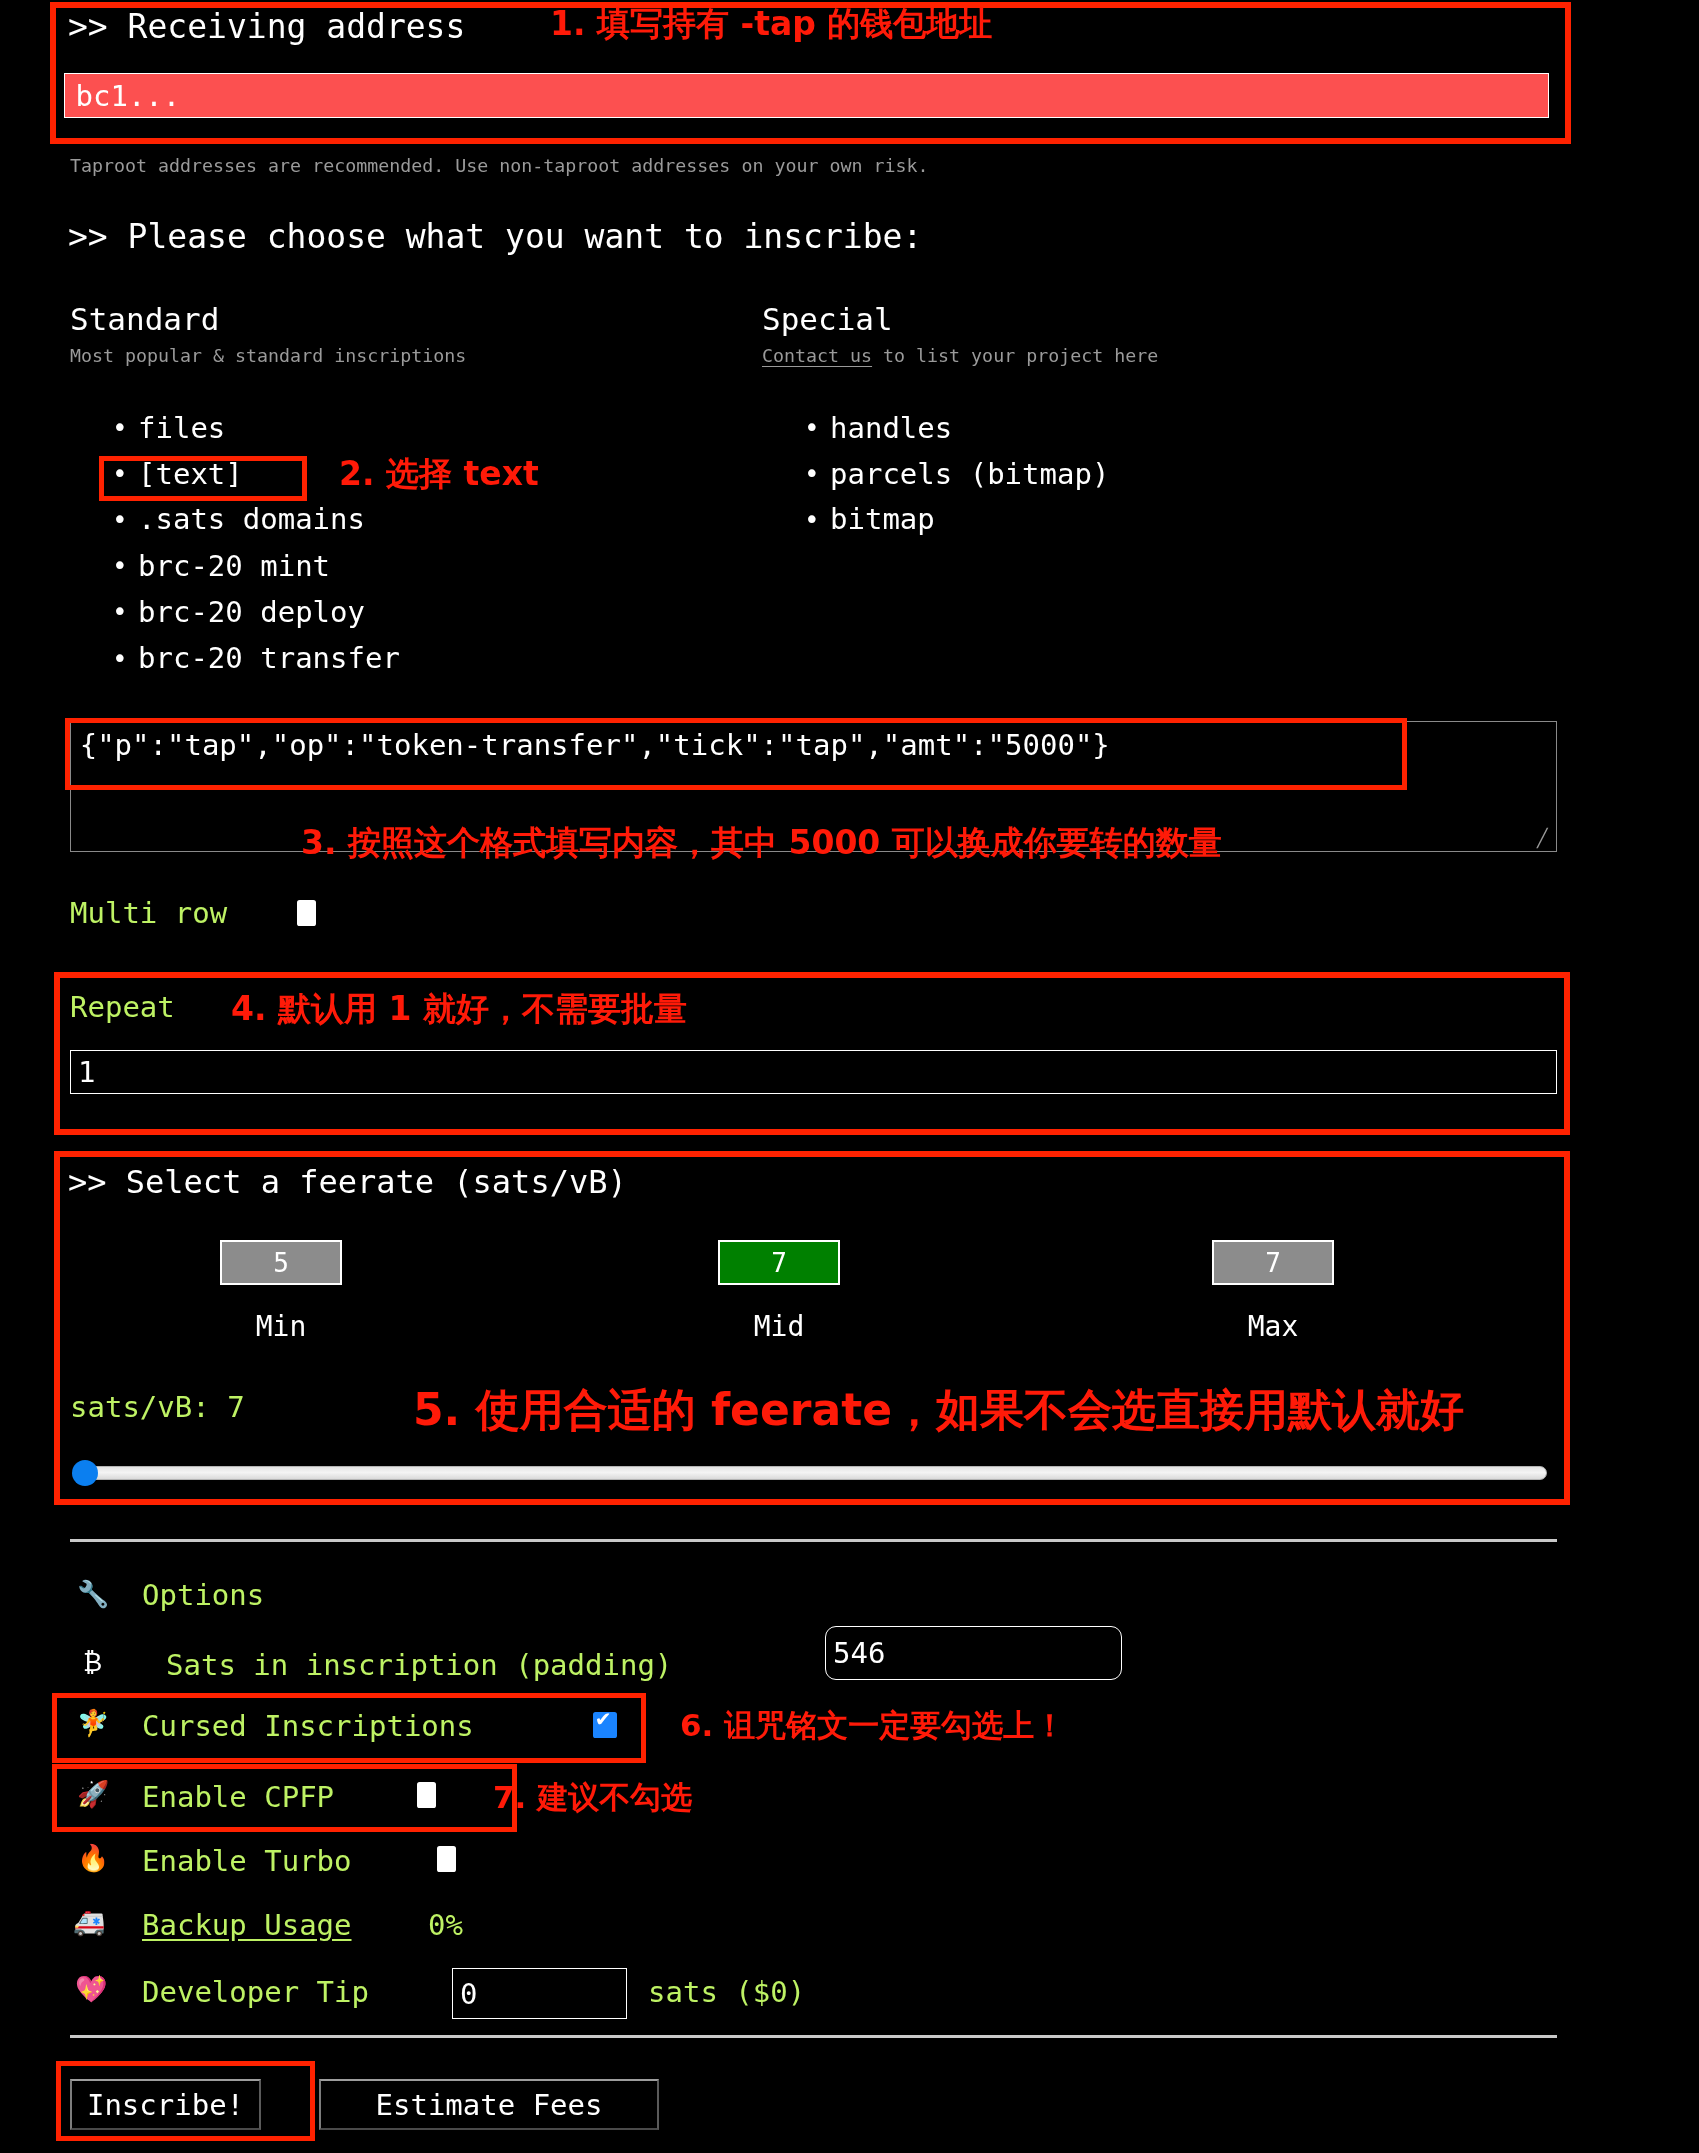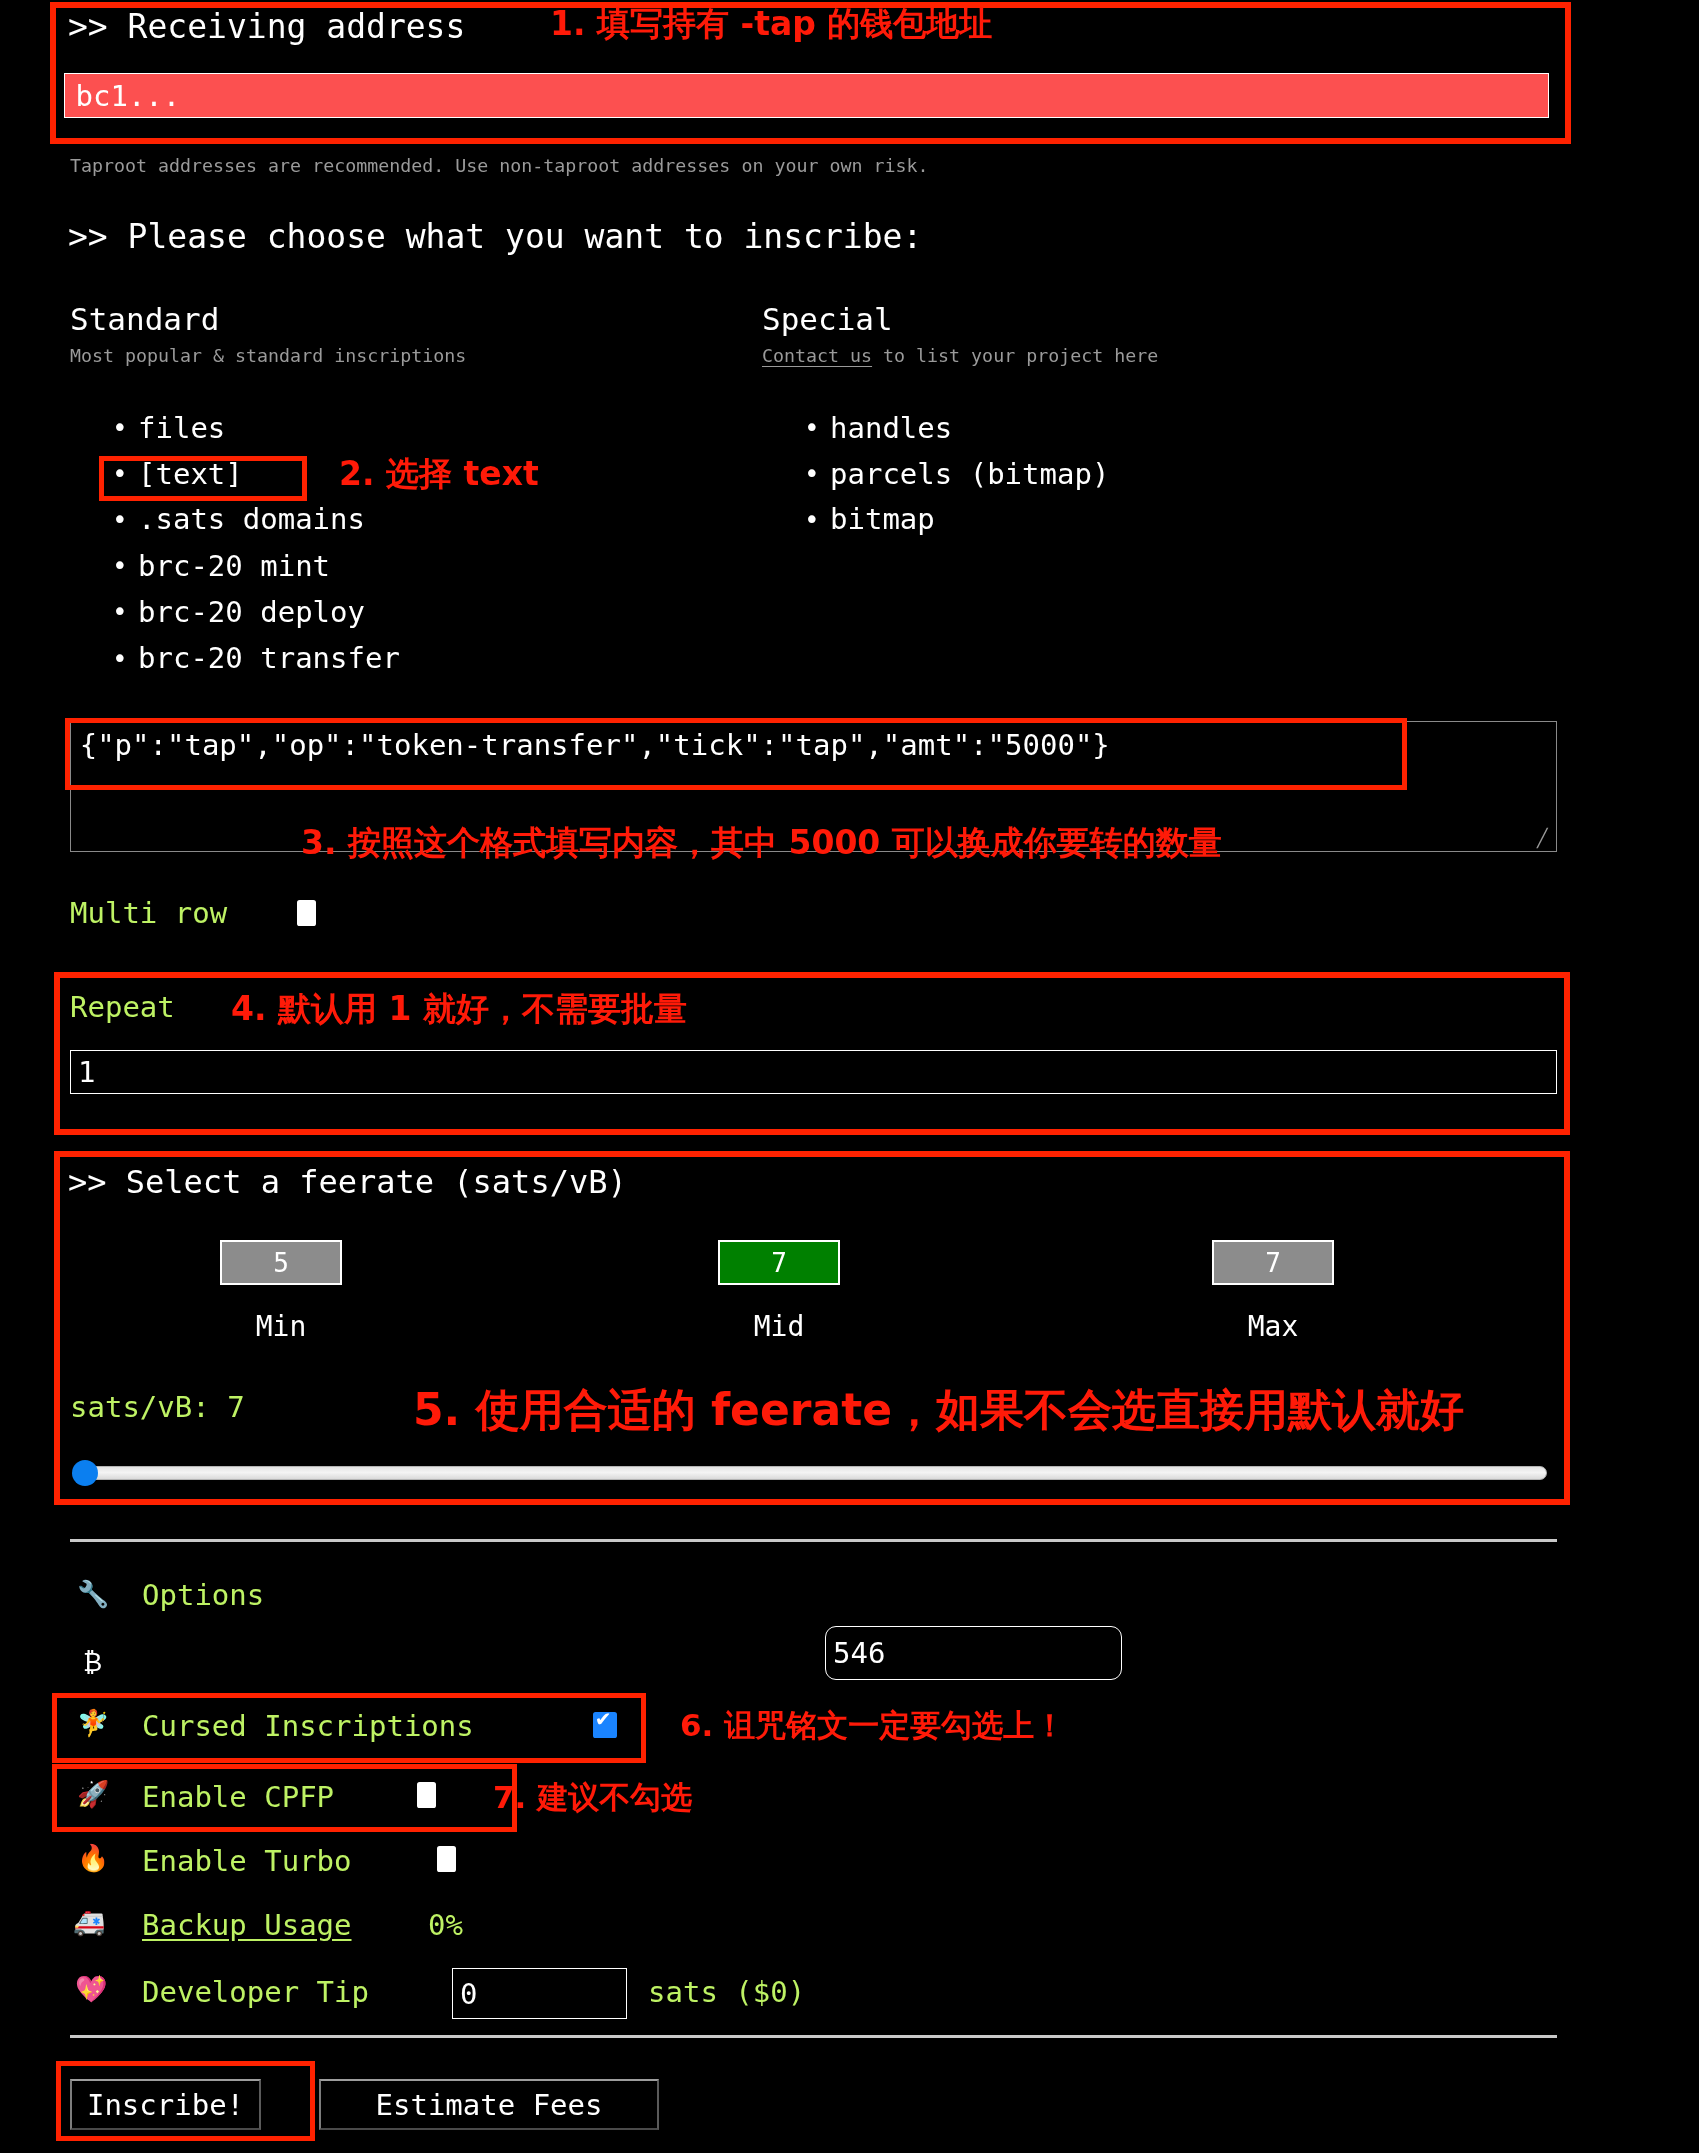--- a/index.html
+++ b/index.html
@@ -337,20 +337,21 @@
     <div class="slider-track" style="width:1459px;"></div>
     <div class="slider-thumb"></div>
   </div>
 
   <div class="hr" style="left:70px; top:1539px; width:1487px;"></div>
 
   <div class="emoji" style="left:77px; top:1581px;">🔧</div>
   <div class="abs mono optlabel" style="left:142px; top:1578px;">Options</div>
 
   <div class="emoji" style="left:83px; top:1649px;">₿</div>
+  <div class="abs mono optlabel" style="left:166px; top:1648px;">Sats in inscription (padding)</div>
   <input class="winput" type="text" style="left: 825px; top: 1626px; width: 297px; height: 54px; border-radius: 11px;" value="546">
 
   <div class="redbox" style="left:52px; top:1693px; width:594px; height:70px; border-width:5.2px;"></div>
   <div class="emoji" style="left:77px; top:1710px;">🧚</div>
   <div class="abs mono optlabel" style="left:142px; top:1709px;">Cursed Inscriptions</div>
   <div class="cbox checked" style="left:593px; top:1712px; width:23.6px; height:26px;"></div>
   <div class="redtext" style="left:680px; top:1710px; font-size:31px;">6. 诅咒铭文一定要勾选上！</div>
 
   <div class="redbox" style="left:52px; top:1764px; width:465px; height:68px; border-width:5.2px;"></div>
   <div class="emoji" style="left:77px; top:1781px;">🚀</div>

